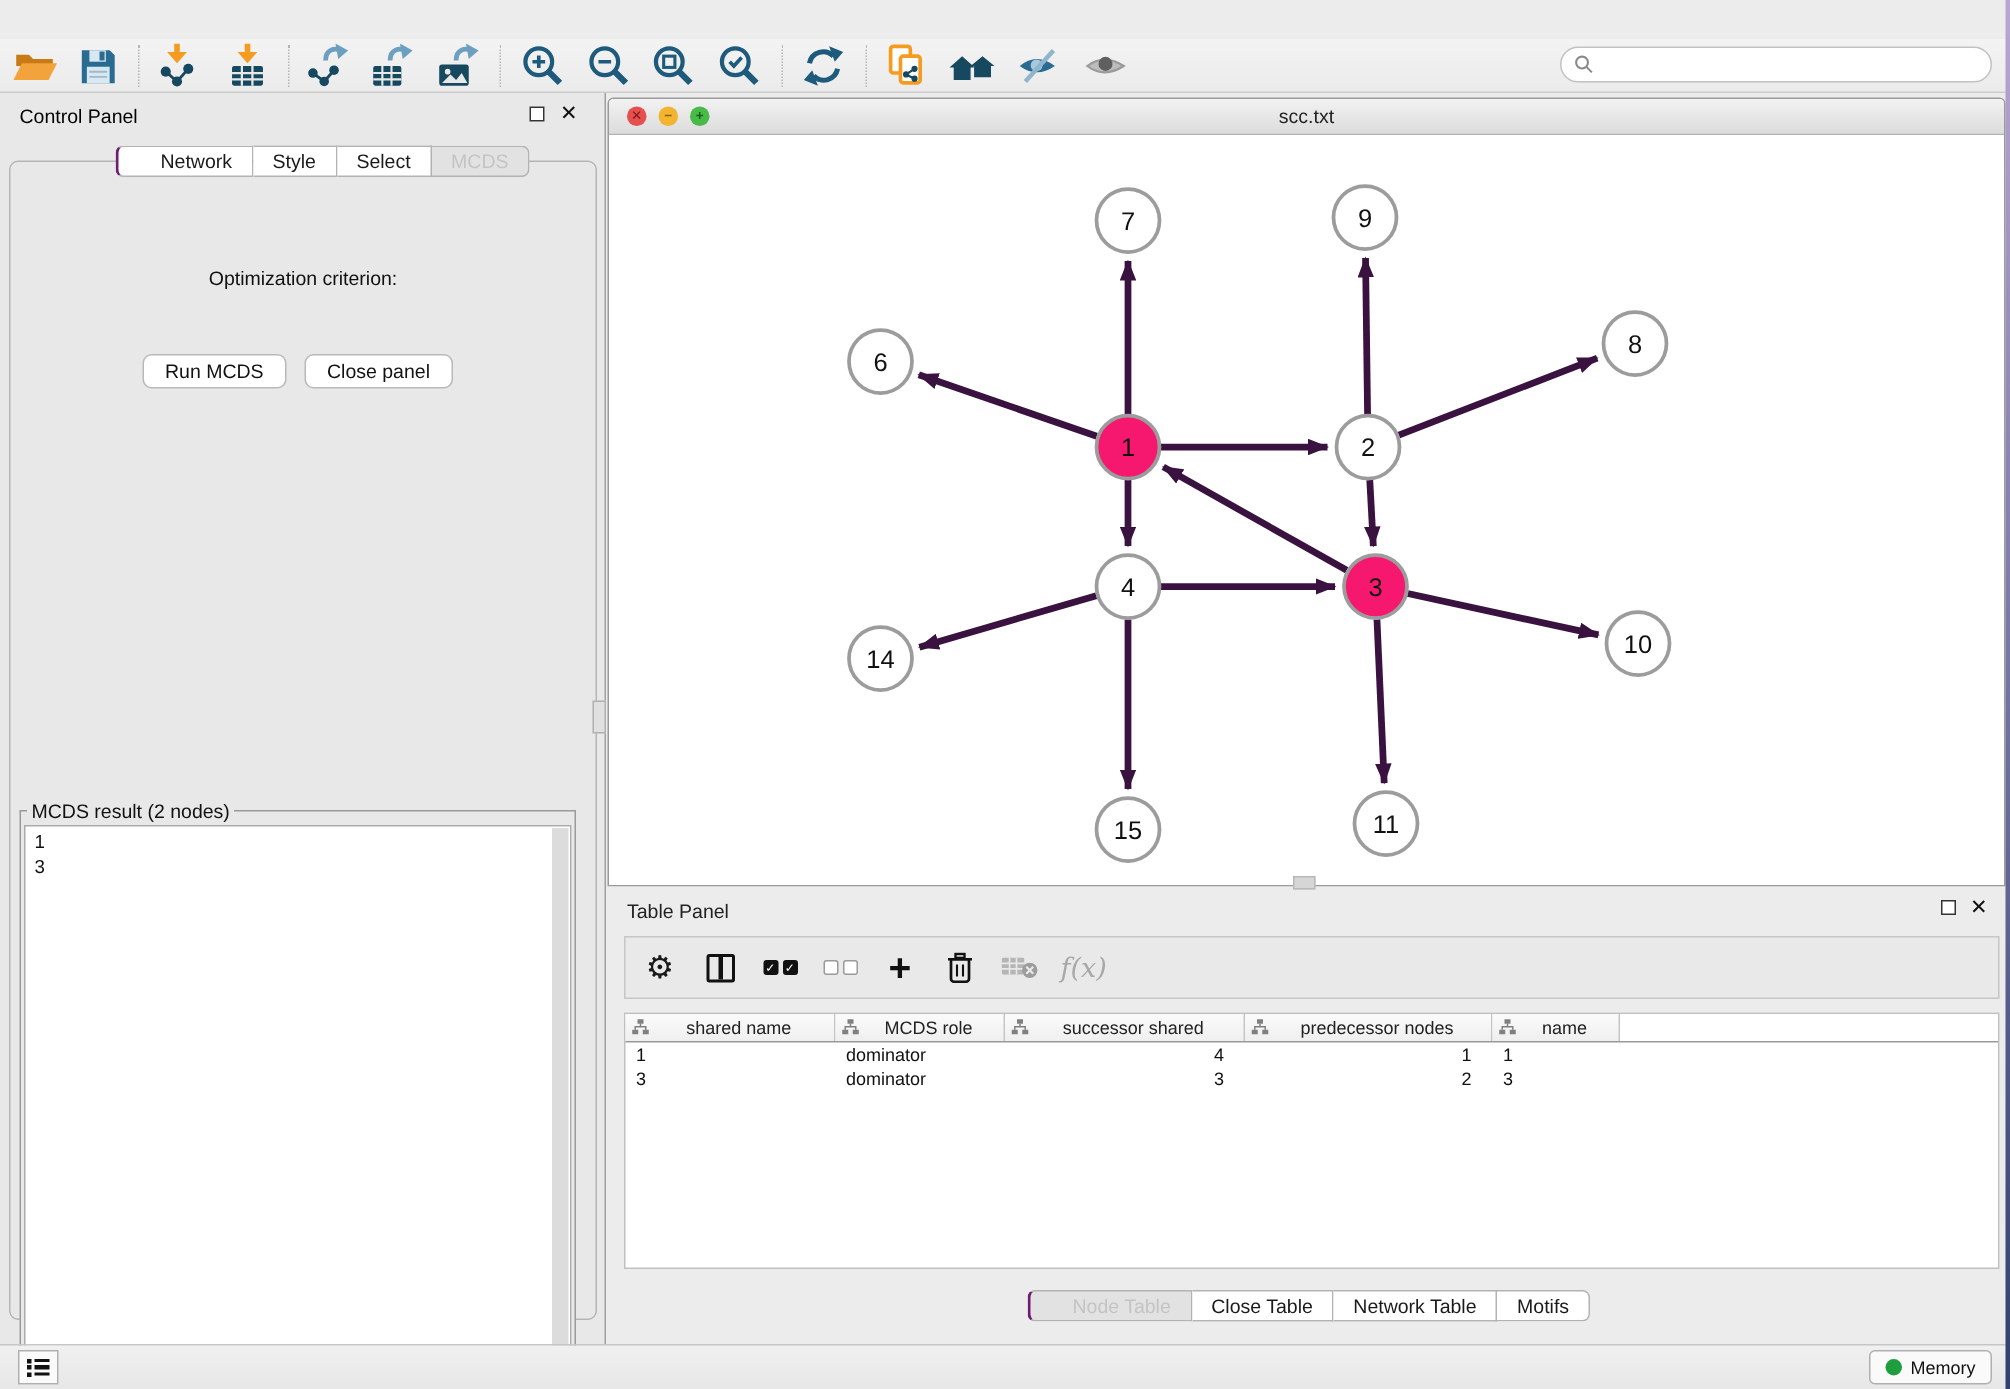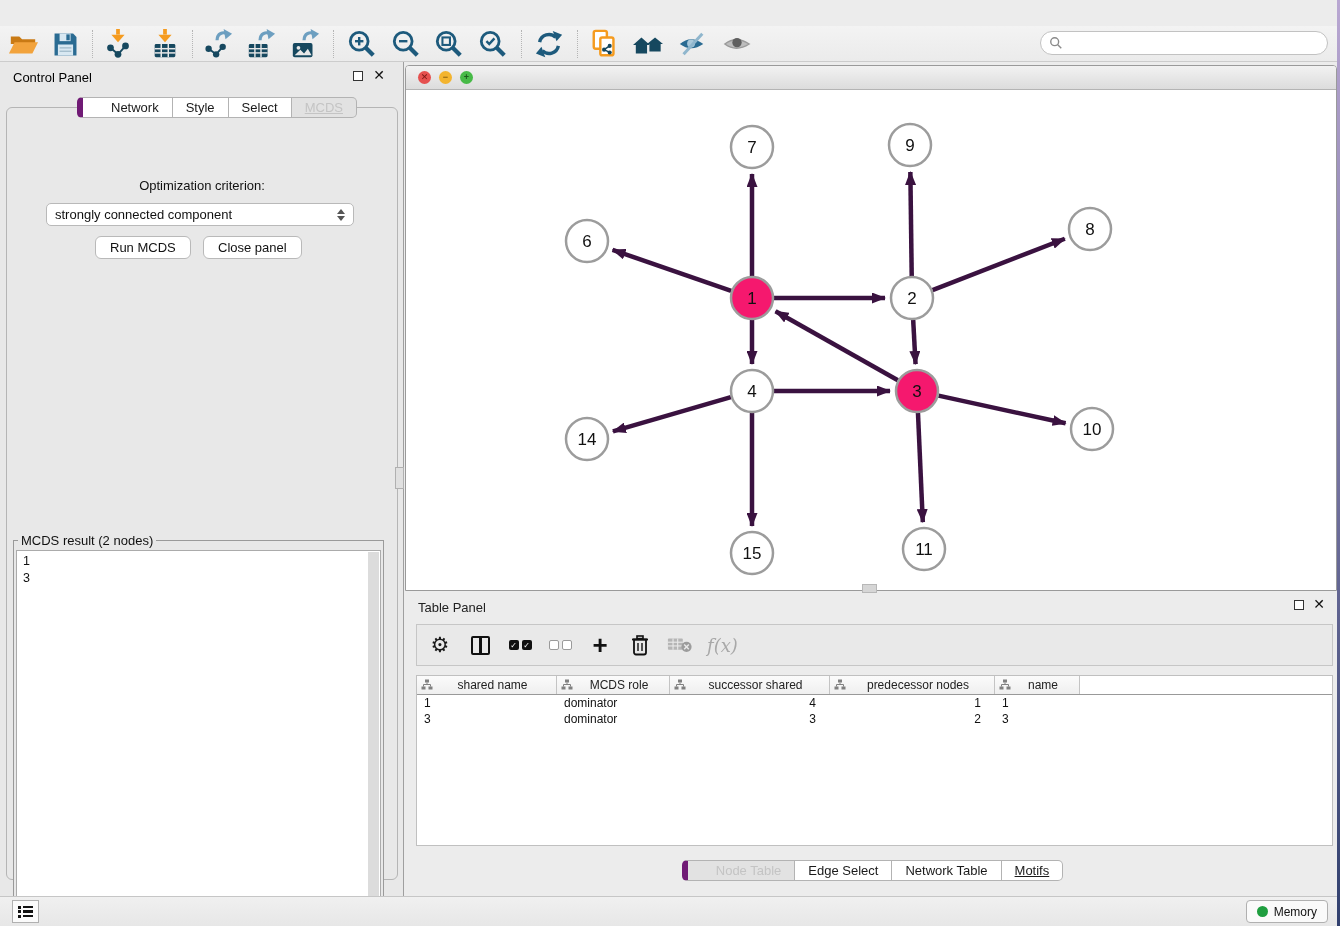--- a/index.html
+++ b/index.html
@@ -26,22 +26,22 @@
   
   .control-panel{position:absolute;left:0;top:62px;width:404px;height:834px;background:#e8e8e8;
     border-right:1px solid #9f9f9f;}
   .cp-header{position:absolute;left:0;top:0;width:100%;height:28px;}
   .cp-title{position:absolute;left:13px;top:8px;font-size:13px;color:#000000;}
   .float-icon{position:absolute;top:9px;width:10px;height:10px;border:1.5px solid #333;background:#fff;cursor:pointer;}
   .close-icon{position:absolute;top:6px;font-size:14px;font-weight:bold;color:#111;cursor:pointer;line-height:14px;}
   .cp-tabs{position:absolute;left:77px;top:35px;height:21px;display:flex;z-index:3;}
   .tab-seg{height:21px;border:1px solid #b3b3b3;border-left:none;background:#fff;color:#1a1a1a;
     font-size:13px;display:flex;align-items:center;justify-content:center;padding:0 13px;cursor:pointer;}
-  .tab-seg:first-child{border-left:6px solid #701a75;border-radius:5px 0 0 5px;padding-left:28px;}
-  .tab-seg:last-child{border-radius:0 5px 5px 0;text-decoration:underline;}
+  .tab-seg:first-child{border-left:2px solid #701a75;border-radius:5px 0 0 5px;padding-left:28px;}
+  .tab-seg:last-child{border-radius:0 5px 5px 0;}
   .tab-seg.sel{background:#e2e2e2;color:#c4c4c4;}
   .cp-box{position:absolute;left:6px;top:45px;width:392px;height:773px;background:#e8e8e8;
     border:1px solid #b5b5b5;border-radius:6px;}
   .opt-label{position:absolute;left:0;width:100%;top:70px;text-align:center;font-size:13px;color:#111;}
   .cp-select{position:absolute;left:39px;top:95px;width:308px;height:23px;background:#fff;
     border:1px solid #b9b9b9;border-radius:5px;display:flex;align-items:center;padding:0 8px;cursor:pointer;}
   .cp-select .val{flex:1;font-size:13px;color:#111;}
   .spin{display:flex;flex-direction:column;align-items:center;gap:2px;}
   .spin i{width:0;height:0;border-left:4px solid transparent;border-right:4px solid transparent;}
   .spin .up{border-bottom:5px solid #555;}
@@ -286,27 +286,20 @@
       <span class="close-icon" style="right:18px">✕</span>
     </div>
     <div class="cp-tabs" id="cp-tabs">
         <span class="tab-seg">Network</span>
         <span class="tab-seg">Style</span>
         <span class="tab-seg">Select</span>
         <span class="tab-seg sel">MCDS</span>
       </div>
     <div class="cp-box">
       <div class="opt-label">Optimization criterion:</div>
-      <div class="cp-select">
-        <span class="val">strongly connected component</span>
-        <span class="spin">
-            <i class="up"></i>
-            <i class="dn"></i>
-          </span>
-      </div>
       <button class="cp-btn" style="left:88px">Run MCDS</button>
       <button class="cp-btn" style="left:196px">Close panel</button>
       <fieldset class="mcds-field">
         <legend>MCDS result (2 nodes)</legend>
         <div class="result-box">
           <div id="result-lines">
               <div>1</div>
               <div>3</div>
             </div>
           <div class="scrollstrip"></div>
@@ -315,20 +308,21 @@
     </div>
     <div class="v-grip"></div>
   </div>
 
   <div class="right-area">
     <div class="net-window">
       <div class="net-titlebar">
         <span class="tl2" style="left:12px;background:#e5504f;color:#7d1715">✕</span>
         <span class="tl2" style="left:33px;background:#f3b42f;color:#8a6011">−</span>
         <span class="tl2" style="left:54px;background:#47ba47;color:#1c5c1c">+</span>
+        <span class="net-title">scc.txt</span>
       </div>
       <svg id="graph-svg" width="930" height="501">
           <defs>
             <marker id="arrow" markerWidth="14" markerHeight="11" refX="13" refY="5.5" orient="auto" markerUnits="userSpaceOnUse">
               <path d="M0,0 L14,5.5 L0,11 Z" fill="#3a1240"></path>
             </marker>
           </defs>
           <line x1="346" y1="186" x2="346" y2="84" stroke="#3a1240" stroke-width="4.5" marker-end="url(#arrow)"></line>
           <line x1="325.2058154797033" y1="200.81655443844295" x2="206.52013554763684" y2="159.8160468255473" stroke="#3a1240" stroke-width="4.5" marker-end="url(#arrow)"></line>
           <line x1="368" y1="208" x2="479" y2="208" stroke="#3a1240" stroke-width="4.5" marker-end="url(#arrow)"></line>
@@ -509,21 +503,21 @@
               <div class="td" style="width: 113px; text-align: left; padding: 0px 0px 0px 7px;">dominator</div>
               <div class="td" style="width: 160px; text-align: right; padding: 0px 14px 0px 0px;">3</div>
               <div class="td" style="width: 165px; text-align: right; padding: 0px 14px 0px 0px;">2</div>
               <div class="td" style="width: 85px; text-align: left; padding: 0px 0px 0px 7px;">3</div>
             </div>
           </div>
       </div>
 
       <div class="tbl-tabs" id="tbl-tabs">
           <span class="tab-seg sel">Node Table</span>
-          <span class="tab-seg">Edge Select</span>
+          <span class="tab-seg">Close Table</span>
           <span class="tab-seg">Network Table</span>
           <span class="tab-seg">Motifs</span>
         </div>
     </div>
   </div>
 
   <div class="statusbar">
     <button class="list-btn">
       <span>
         <span class="row">

